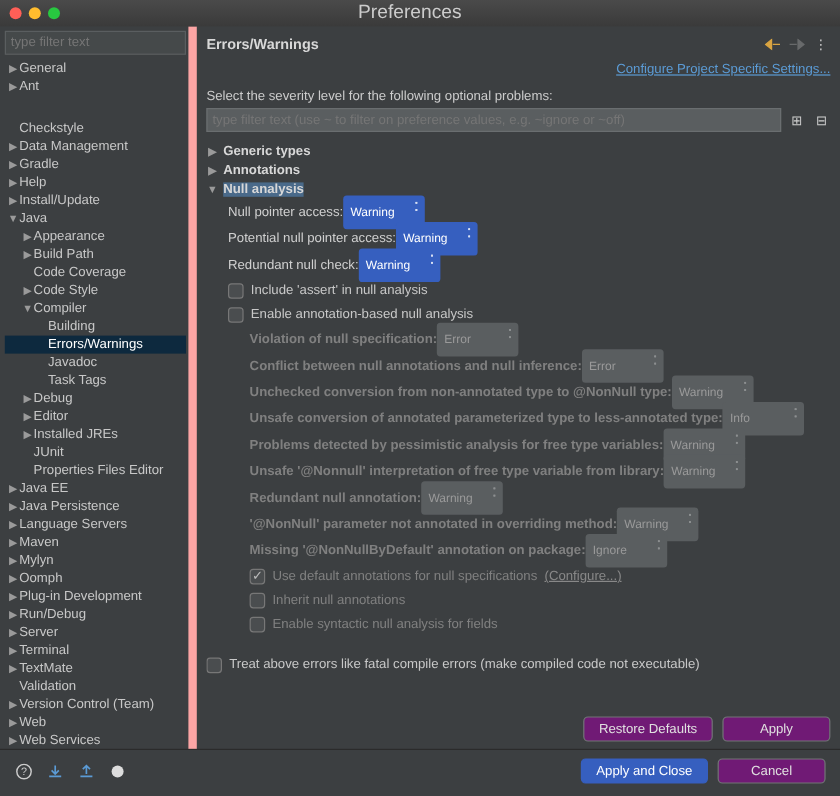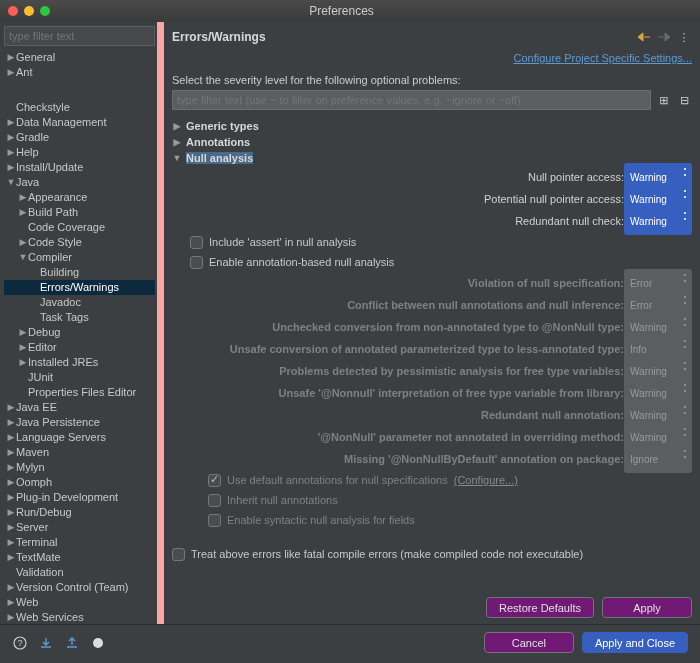--- a/index.html
+++ b/index.html
@@ -1,41 +1,41 @@
 <!DOCTYPE html>
 <html><head>
 <meta charset="utf-8">
 <style>
   * { box-sizing: border-box; margin: 0; padding: 0; }
   body { width: 700px; height: 663px; font-family: -apple-system, "Helvetica Neue", Arial, sans-serif; font-size: 11px; color: #c8c8c8; background: #3c3f41; overflow: hidden; }
   .titlebar { height: 22px; background: linear-gradient(#4a4a4a,#3a3a3a); display: flex; align-items: center; padding: 0 8px; position: relative; }
   .traffic { display: flex; gap: 6px; }
   .tl { width: 10px; height: 10px; border-radius: 50%; }
   .tl.red{background:#ff5f57;} .tl.yel{background:#ffbd2e;} .tl.grn{background:#28c840;}
-  .title { position: absolute; left: 0; right: 17px; text-align: center; color: #ccc; font-size: 12px; }
+  .title { position: absolute; left: 0; right: 17px; text-align: center; color: #ccc; font-size: 16px; }
   .body { display: flex; height: 602px; }
   .sidebar { width: 164px; border-right: 7px solid #fca5a5; padding: 4px 2px 4px 4px; overflow: auto; }
   .filter { width: 100%; height: 20px; background:#45494a; border:1px solid #5a5e60; color:#888; padding:2px 4px; font-size:11px; }
   .tree { margin-top:4px; }
   .node { display:flex; align-items:center; height:15px; line-height:15px; cursor:default; white-space:nowrap; }
   .arrow { display:inline-block; width:10px; text-align:center; color:#9a9a9a; font-size:9px; }
   .node.sel { background:#0d293e; color:#fff; }
   .main { flex:1; display:flex; flex-direction:column; padding:4px 8px 0 8px; }
   .mainhead { display:flex; align-items:center; justify-content:space-between; height:22px; }
   .mainhead h1 { font-size:12px; font-weight:bold; color:#d8d8d8; }
   .navbtns { display:flex; gap:4px; align-items:center; }
   .link { color:#5b9bd5; text-decoration:underline; font-size:11px; text-align:right; margin:4px 0 10px; }
   .desc { color:#ccc; margin-bottom:4px; }
   .innerfilter { width:100%; height:20px; background:#5a5e60; border:1px solid #6a6e70; color:#999; padding:2px 4px; font-size:11px; }
   .filterrow{ display:flex; align-items:center; gap:6px; margin-bottom:8px;}
   .iconbtn{ width:16px; height:16px; display:inline-flex; align-items:center; justify-content:center; color:#ccc; font-size:11px;}
   .cat { display:flex; align-items:center; gap:4px; font-weight:bold; color:#d8d8d8; padding:2px 0; }
   .cat.sel span.lbl { background:#4a6a8a; }
   .settings{ padding-left:18px; }
-  .row { display:flex; align-items:center; justify-content:flex-end; height:22px; }
+  .row { display:flex; align-items:center; justify-content:flex-start; height:22px; }
   .row .lbl { color:#d0d0d0; }
   .row.dis .lbl { color:#808080;font-weight:bold; }
   .sel-box { width:68px; height:28px; background:#365fbf; color:#fff; border:none; border-radius:3px; font-size:10px; padding:0 14px 0 6px; position:relative; display:inline-flex; align-items:center; }
   .sel-box.dis{ background:#5a5e60; color:#9a9a9a; }
   .sel-box::after{ content:""; position:absolute; right:4px; top:3px; width:6px; height:12px; background: radial-gradient(#fff 1px, transparent 1px) 0 0/6px 6px, radial-gradient(#fff 1px, transparent 1px) 0 6px/6px 6px; opacity:0.8;}
   .sel-box.dis::after{ opacity:0.3;}
   .chk{ display:flex; align-items:center; gap:6px; height:20px; }
   .chk.dis{ color:#808080; }
   .chk input{ appearance:none; width:13px;height:13px;border:1px solid #777;border-radius:3px;background:#4a4d4f; position:relative;}
   .chk input:checked::after{content:"✓"; position:absolute; top:-2px; left:1px; color:#bbb; font-size:11px;}
@@ -368,16 +368,16 @@
           <path d="M2 11 L12 11 M7 9 L7 2 M4 5 L7 2 L10 5" fill="none" stroke="#5b9bd5" stroke-width="1.4"></path>
         </svg>
       </span>
     <span class="iconbtn">
         <svg width="14" height="14">
           <circle cx="7" cy="7" r="5" fill="#ddd"></circle>
         </svg>
       </span>
   </div>
   <div class="fbtns">
+    <button class="btn primary">Apply and Close</button>
     <button class="btn">Cancel</button>
-    <button class="btn primary">Apply and Close</button>
   </div>
 </div>
 
 </body></html>

